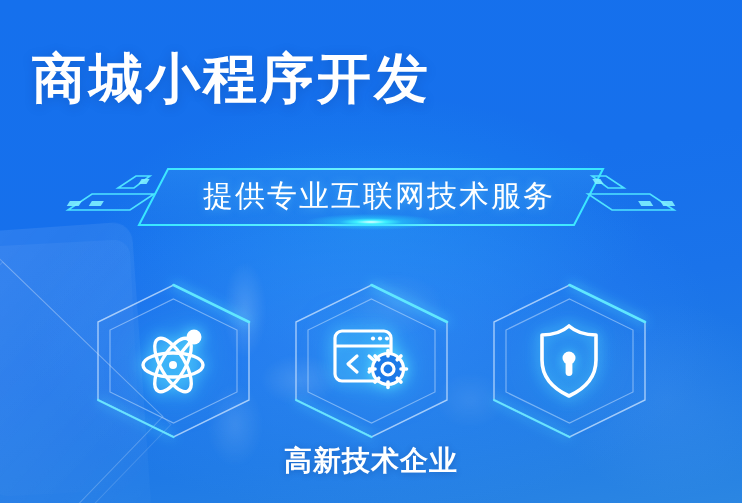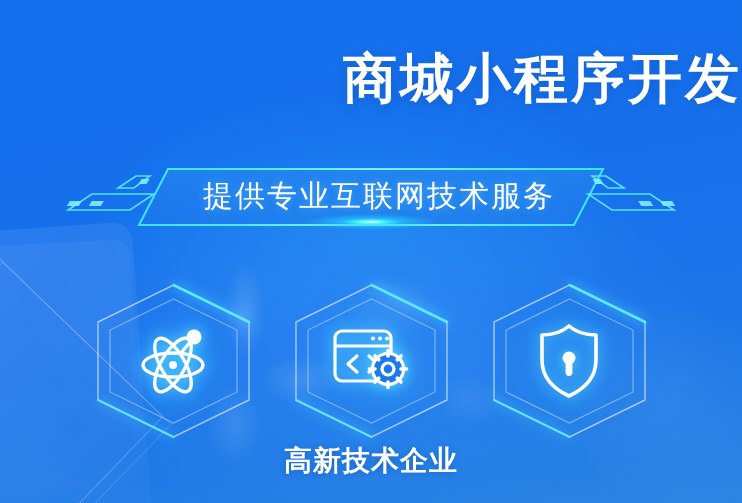--- a/index.html
+++ b/index.html
@@ -59,21 +59,21 @@
   }
   .bg-rightglow{
     position:absolute; right:-40px; top:300px;
     width:230px; height:200px;
     background:radial-gradient(ellipse at center, rgba(150,200,255,.10), rgba(150,200,255,0) 70%);
   }
 
   
   .title{
     position:absolute; left:0; right:0; top:50px;
-    text-align:right;
+    text-align:left;
     color:#ffffff;
     font-size:54px;
     font-weight:bold;
     letter-spacing:3px;
     line-height:1.05;
     text-shadow:0 2px 12px rgba(0,40,110,.22);
     margin-left:32px;
   }
 
   

